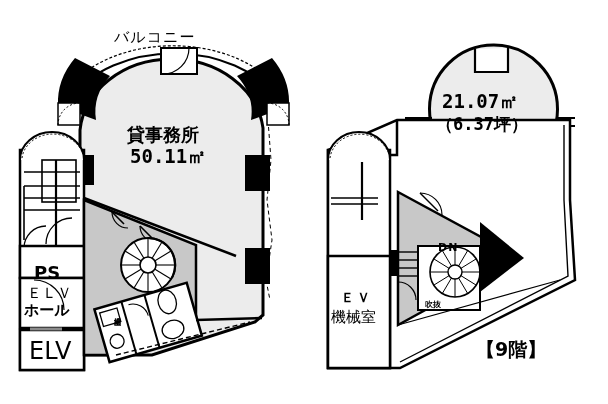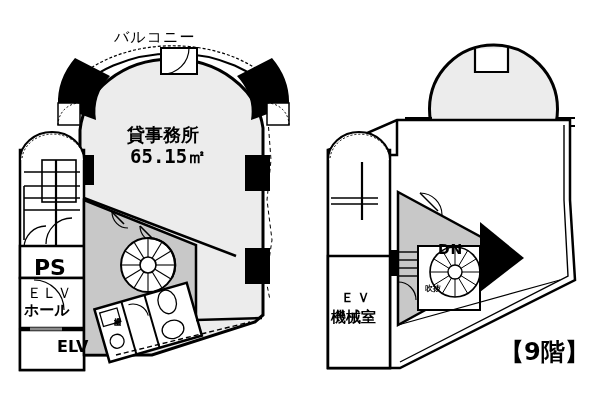--- a/index.html
+++ b/index.html
@@ -57,46 +57,45 @@
   }
   .t-office-tsubo {
     left: 123px;
     top: 170px;
     font-size: 17px;
     font-weight: bold;
     font-family: "DejaVu Sans Mono", monospace;
   }
   .t-ps {
     left: 34px;
-    top: 256px;
-    font-size: 22px;
+    top: 264px;
+    font-size: 18px;
     font-weight: bold;
     font-family: "DejaVu Sans", sans-serif;
   }
   .t-elvhall-1 {
     left: 27px;
     top: 286px;
     font-size: 15px;
     font-weight: normal;
     font-family: "DejaVu Sans", sans-serif;
   }
   .t-elvhall-2 {
     left: 24px;
     top: 303px;
     font-size: 15px;
     font-weight: bold;
     font-family: "DejaVu Sans", sans-serif;
   }
   .t-elv {
     left: 29px;
     top: 339px;
-    font-size: 16px;
-    font-weight: bold;
-    font-family: "DejaVu Sans", sans-serif;
-    margin-left: 28px;
+    font-size: 24px;
+    font-weight: normal;
+    font-family: "DejaVu Sans", sans-serif;
   }
   .t-kyutou {
     left: 113px;
     top: 312px;
     font-size: 7px;
     font-weight: bold;
     writing-mode: vertical-rl;
     text-orientation: upright;
     letter-spacing: 0px;
     font-family: "DejaVu Sans", sans-serif;
@@ -127,42 +126,42 @@
     top: 291px;
     font-size: 13px;
     font-weight: bold;
     letter-spacing: 3px;
     font-family: "DejaVu Sans", sans-serif;
   }
   .t-evroom {
     left: 331px;
     top: 310px;
     font-size: 15px;
-    font-weight: bold;
+    font-weight: normal;
     font-family: "DejaVu Sans", sans-serif;
   }
   .t-dn {
     left: 438px;
     top: 242px;
-    font-size: 14px;
+    font-size: 11px;
     font-weight: bold;
     letter-spacing: 1px;
     font-family: "DejaVu Sans", sans-serif;
   }
   .t-fukinuke {
     left: 425px;
-    top: 285px;
+    top: 301px;
     font-size: 8px;
     font-weight: bold;
     font-family: "DejaVu Sans", sans-serif;
   }
   .t-floor9 {
-    left: 500px;
+    left: 476px;
     top: 340px;
-    font-size: 24px;
+    font-size: 19px;
     font-weight: bold;
     font-family: "DejaVu Sans", sans-serif;
   }
 </style>
 </head>
 <body>
 
 <div id="plan-sheet">
 
   <svg class="floor-plan-svg" viewBox="0 0 608 404">
@@ -344,29 +343,31 @@
 
       <path d="M 420 193 A 22 22 0 0 1 442 215" fill="none" stroke="#000" stroke-width="1.2"></path>
       <line x1="420" y1="193" x2="438" y2="211" stroke="#000" stroke-width="1.5"></line>
 
       <path d="M 398 325 L 560 280" fill="none" stroke="#000" stroke-width="1.2"></path>
     </g>
   </svg>
 
   <div class="txt t-office-name">貸事務所</div>
   <div class="txt t-balcony">バルコニー</div>
-  <div class="txt t-office-area">65.15㎡</div>
+  <div class="txt t-office-area">50.11㎡</div>
 
   <div class="txt t-ps">PS</div>
   <div class="txt t-elvhall-1">ＥＬＶ</div>
   <div class="txt t-elvhall-2">ホール</div>
   <div class="txt t-elv">ELV</div>
   <div class="txt t-kyutou">給湯室</div>
 
 
+  <div class="txt t-area9">21.07㎡</div>
+  <div class="txt t-tsubo9">（6.37坪）</div>
 
   <div class="txt t-ev">ＥＶ</div>
   <div class="txt t-evroom">機械室</div>
 
   <div class="txt t-dn">DN</div>
   <div class="txt t-fukinuke">吹抜</div>
 
   <div class="txt t-floor9">【9階】</div>
 
 </div>

